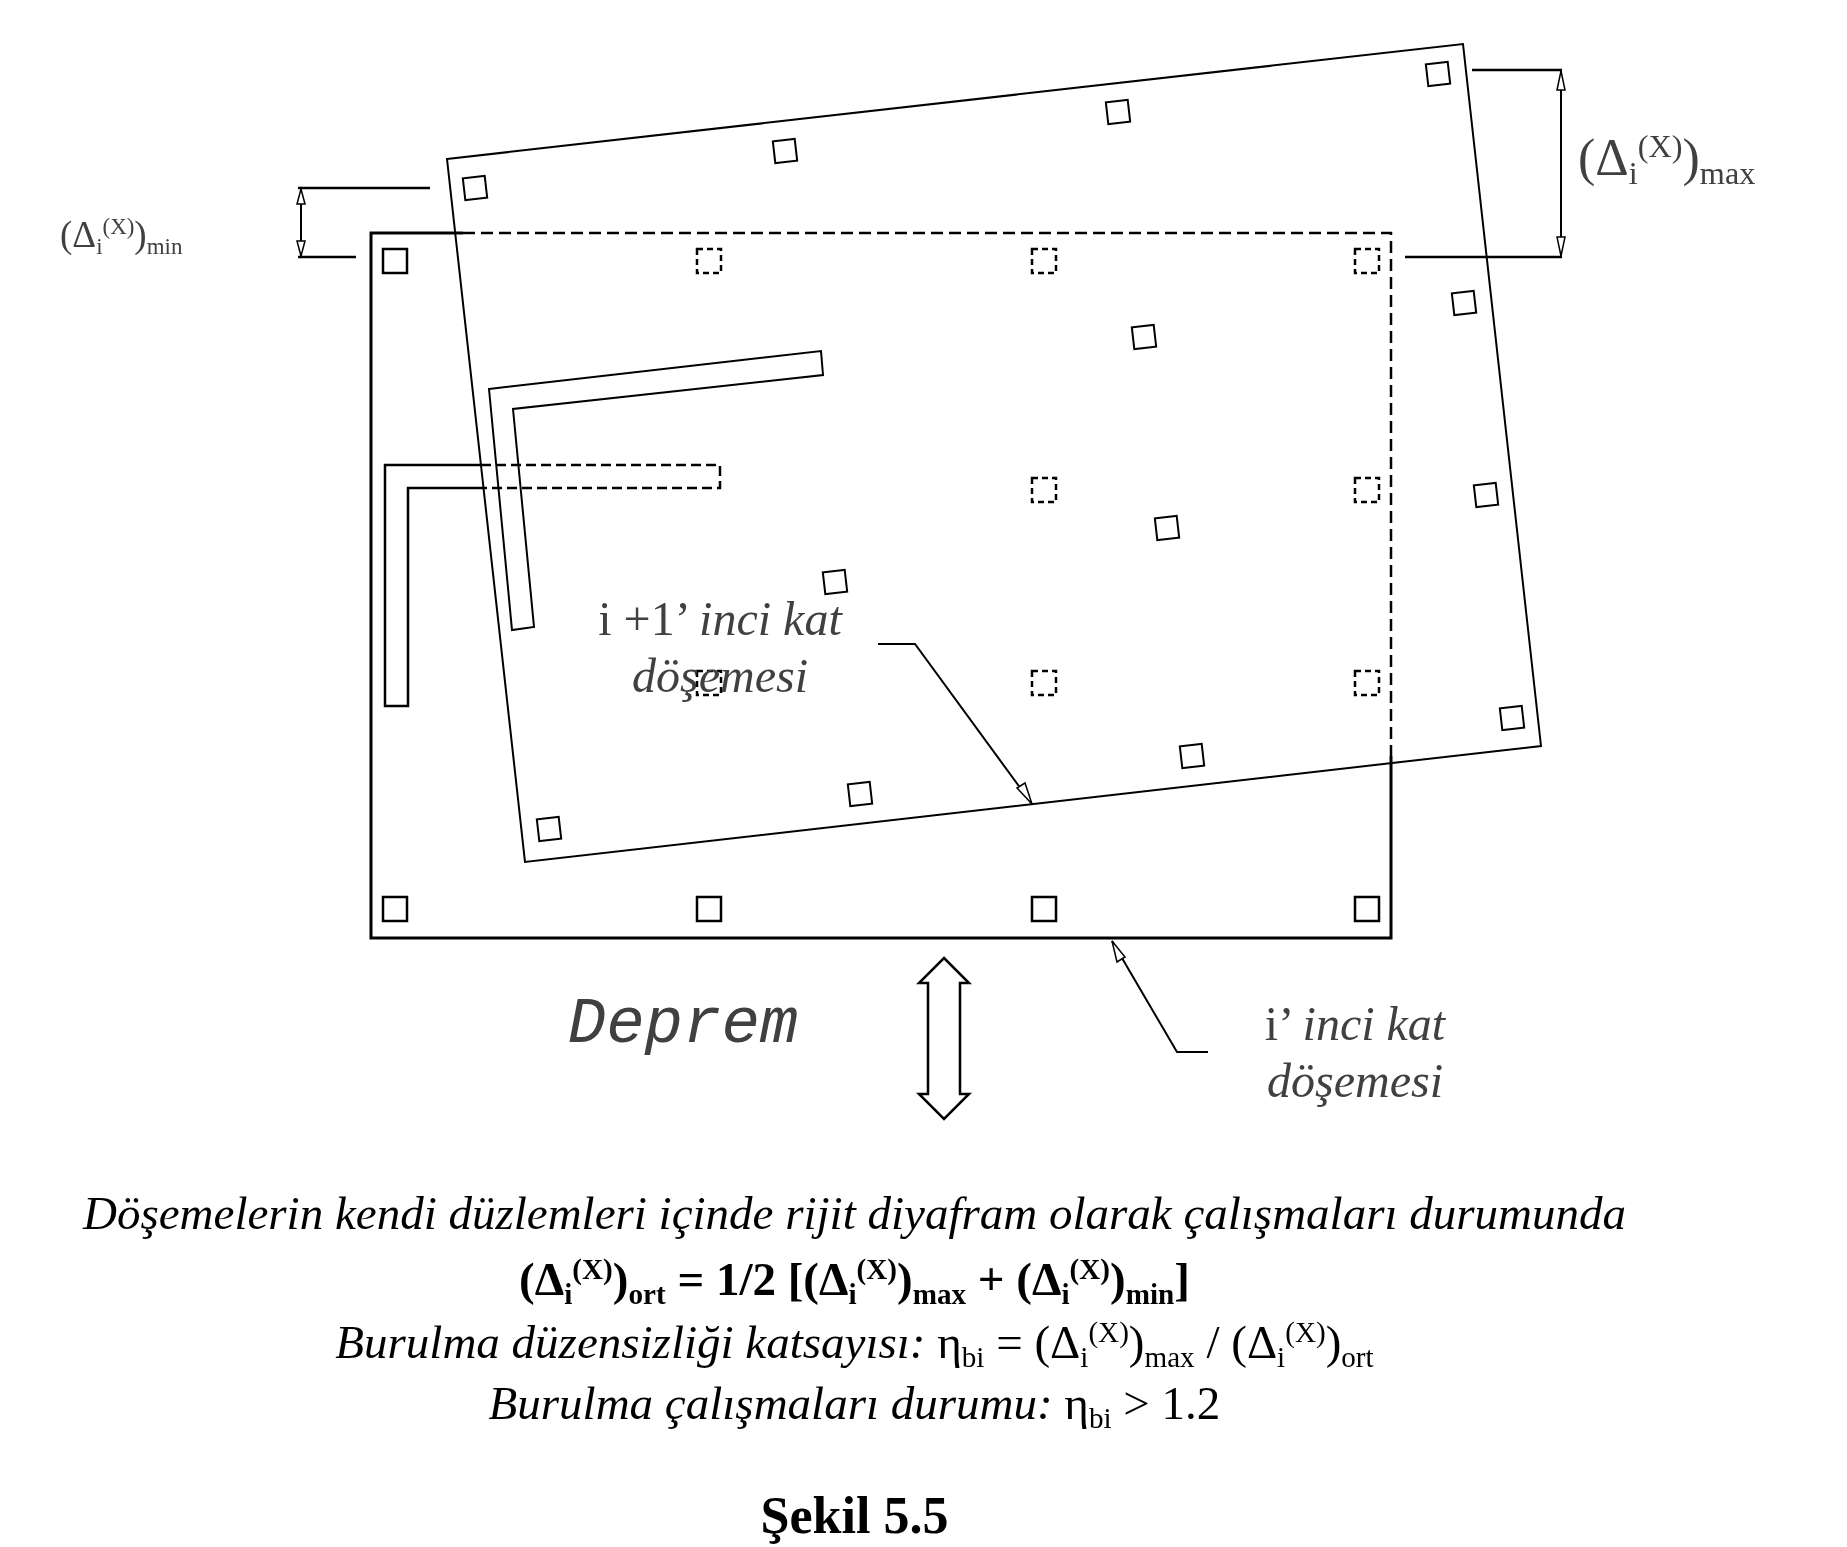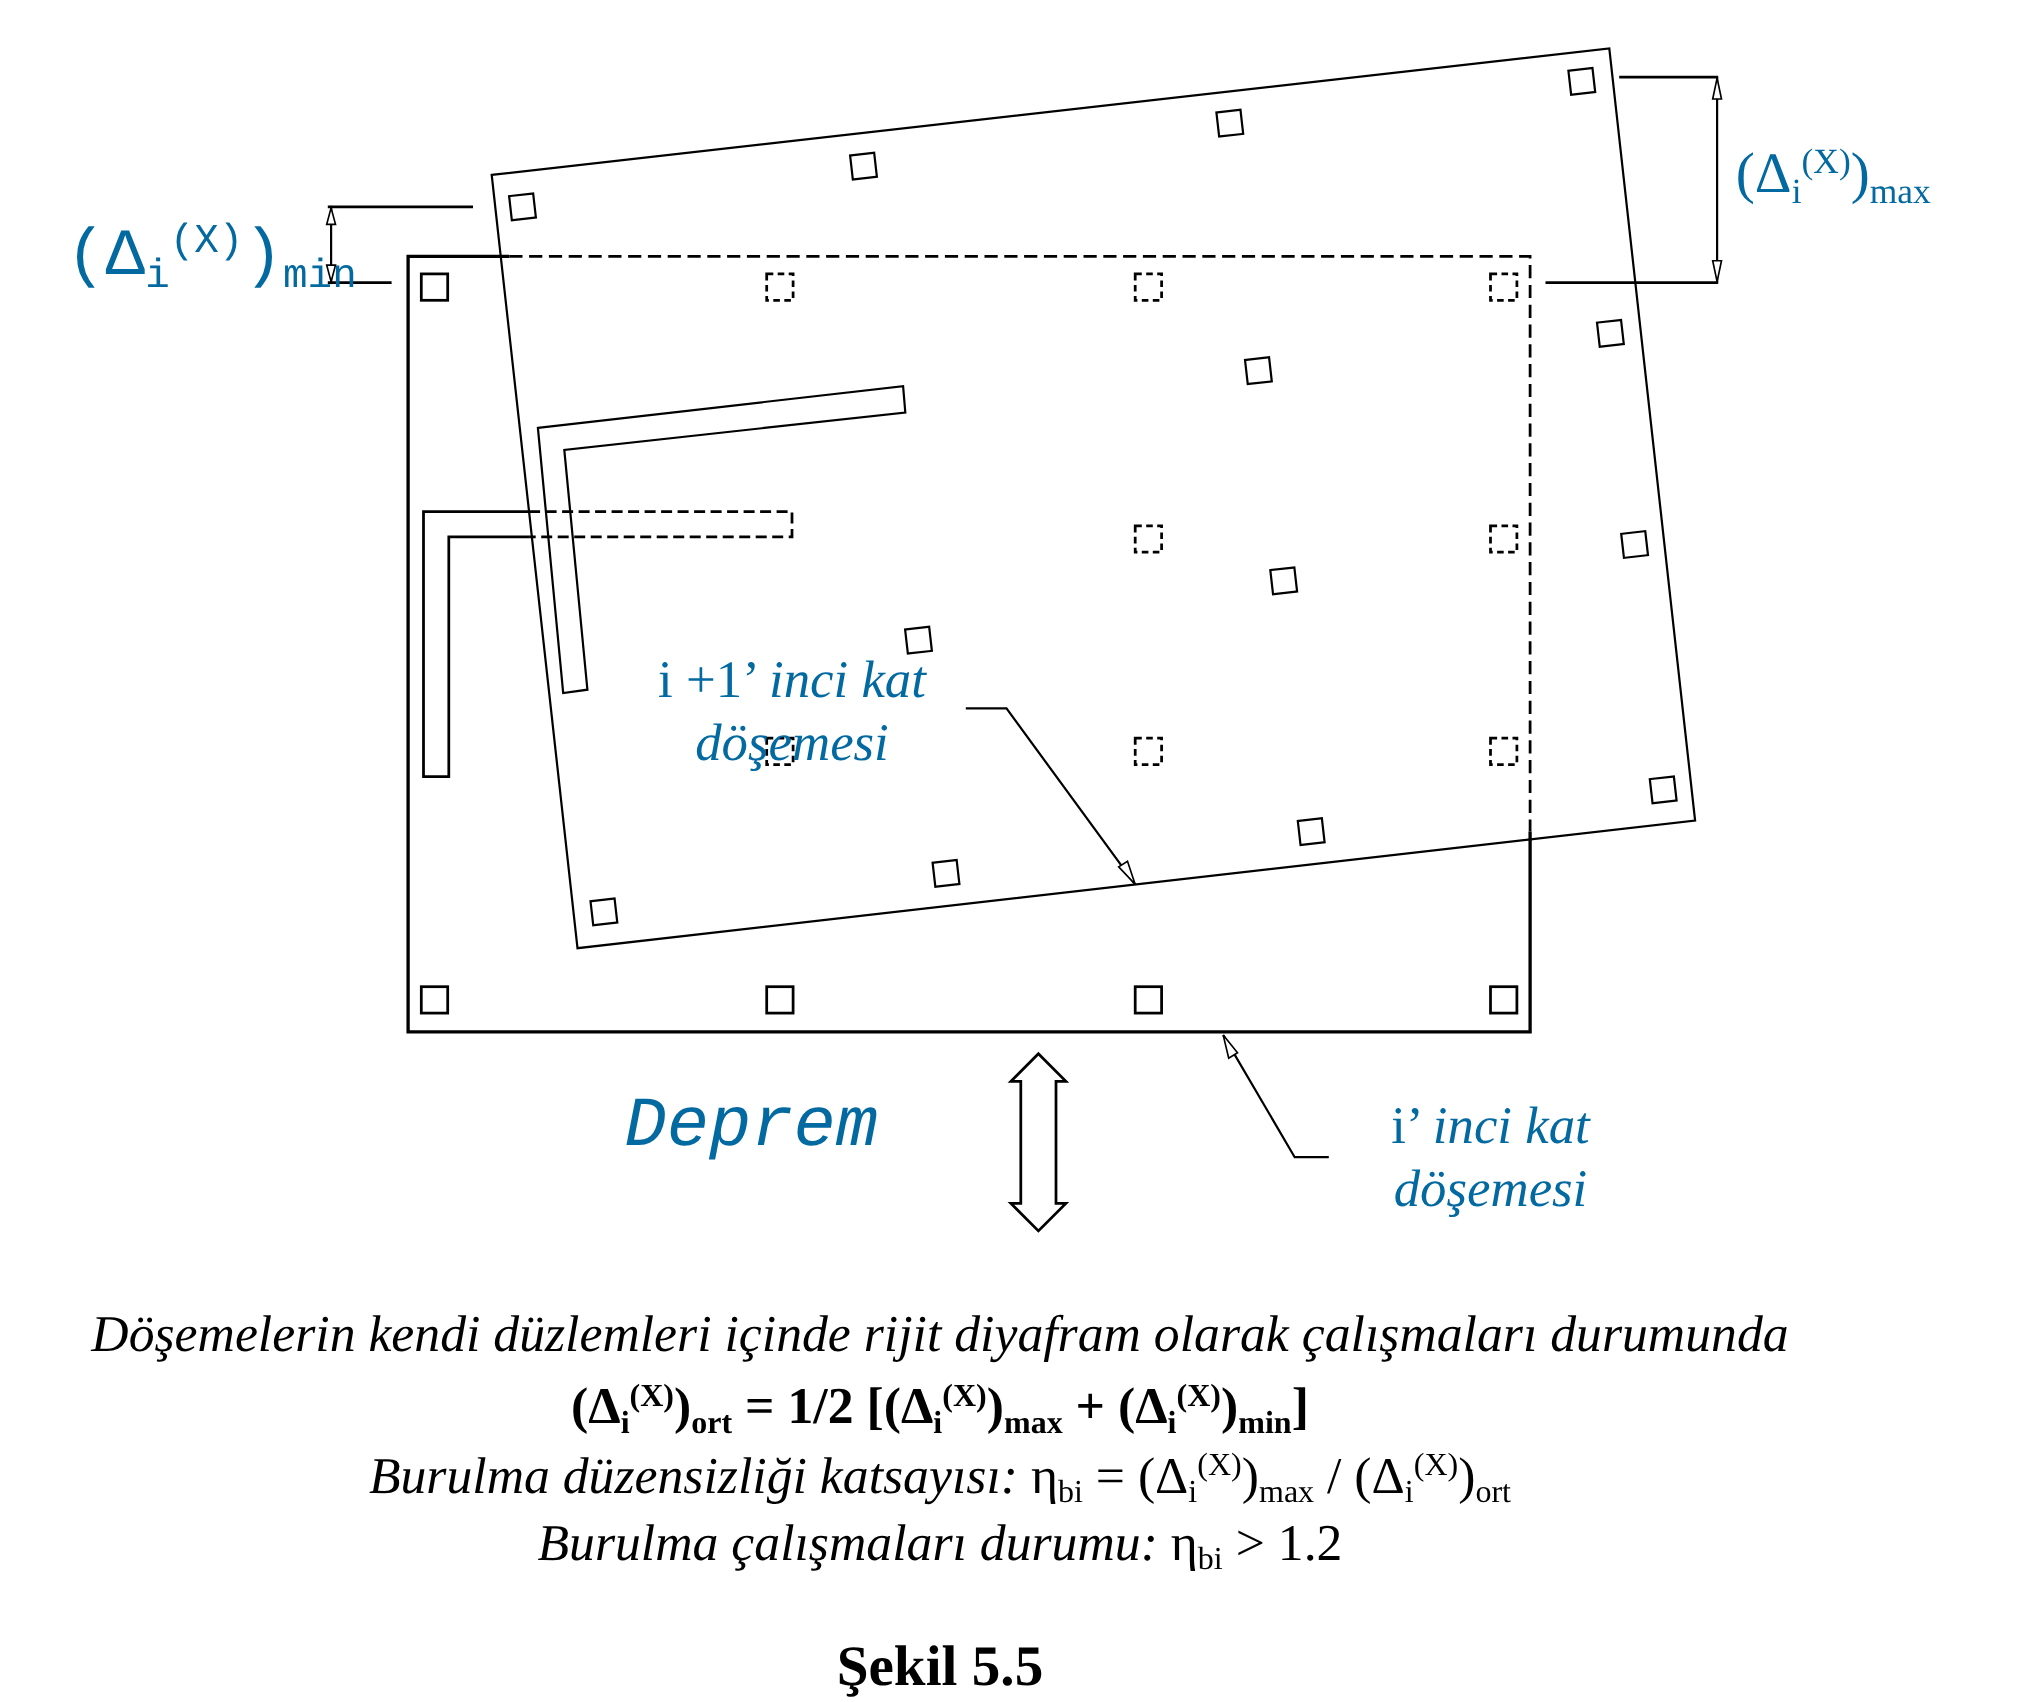--- a/index.html
+++ b/index.html
@@ -1,18 +1,18 @@
 <!DOCTYPE html>
 <html><head>
 <meta charset="utf-8">
 <style>
   html, body { margin:0; padding:0; background:#ffffff; }
   body { width:1847px; height:1547px; position:relative; overflow:hidden; font-family:"Liberation Serif", serif; color:#000; }
   svg.fig { position:absolute; left:0; top:0; }
-  .lbl { position:absolute; font-family:"Liberation Serif", serif; color:#0369a1; white-space:nowrap; line-height:1; }
+  .lbl { position:absolute; font-family:"Liberation Serif", serif; color:#404040; white-space:nowrap; line-height:1; }
   .it { font-style:italic;text-align:center; }
   .sup { font-size:0.62em; vertical-align:0.55em; }
   .sub { font-size:0.62em; vertical-align:-0.3em; }
   .center { text-align:center; }
   .caption-line { position:absolute; left:0; width:1709px; text-align:center; font-size:47px; line-height:1; }
 </style>
 </head>
 <body>
 
 <svg class="fig" width="1847" height="1547" viewBox="0 0 1847 1547">
@@ -118,21 +118,21 @@
   <g stroke="#000" fill="none" stroke-width="2">
     <polyline points="1208,1052 1177,1052 1112,941"></polyline>
     <polygon points="1112,941 1117,962 1125,957" fill="#fff" stroke-width="1.5"></polygon>
   </g>
 
   <g stroke="#000" stroke-width="2.5" fill="#fff">
     <polygon points="944,958 969,983 960,983 960,1094 969,1094 944,1119 919,1094 928,1094 928,983 919,983"></polygon>
   </g>
 </svg>
 
-<div class="lbl" style="left:60px; top:202px; font-size:60px;font-family:Liberation Mono, monospace;">
+<div class="lbl" style="left:60px; top:216px; font-size:37px;">
   <span>(Δ</span><span class="sub">i</span><span class="sup">(X)</span><span>)</span><span class="sub">min</span>
 </div>
 
 <div class="lbl" style="left:1578px; top:130px; font-size:52px;">
   <span>(Δ</span><span class="sub">i</span><span class="sup">(X)</span><span>)</span><span class="sub">max</span>
 </div>
 
 <div class="lbl center" style="left:560px; top:590px; width:320px; font-size:48px; line-height:57px;">
   <div><span>i +1’ </span><span class="it">inci kat</span></div>
   <div class="it">döşemesi</div>

